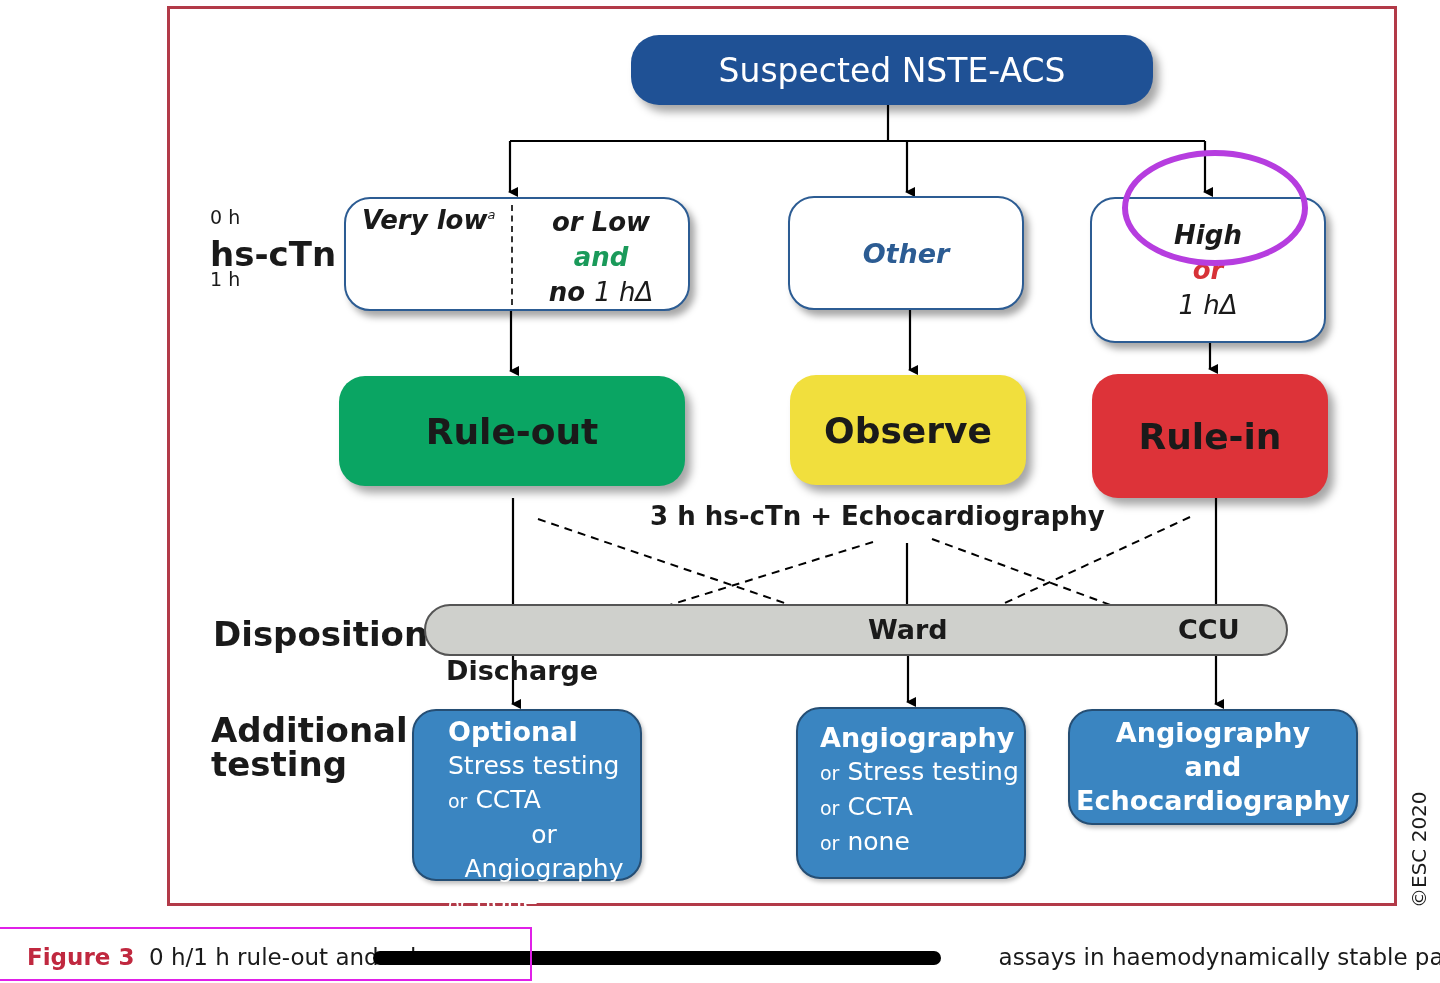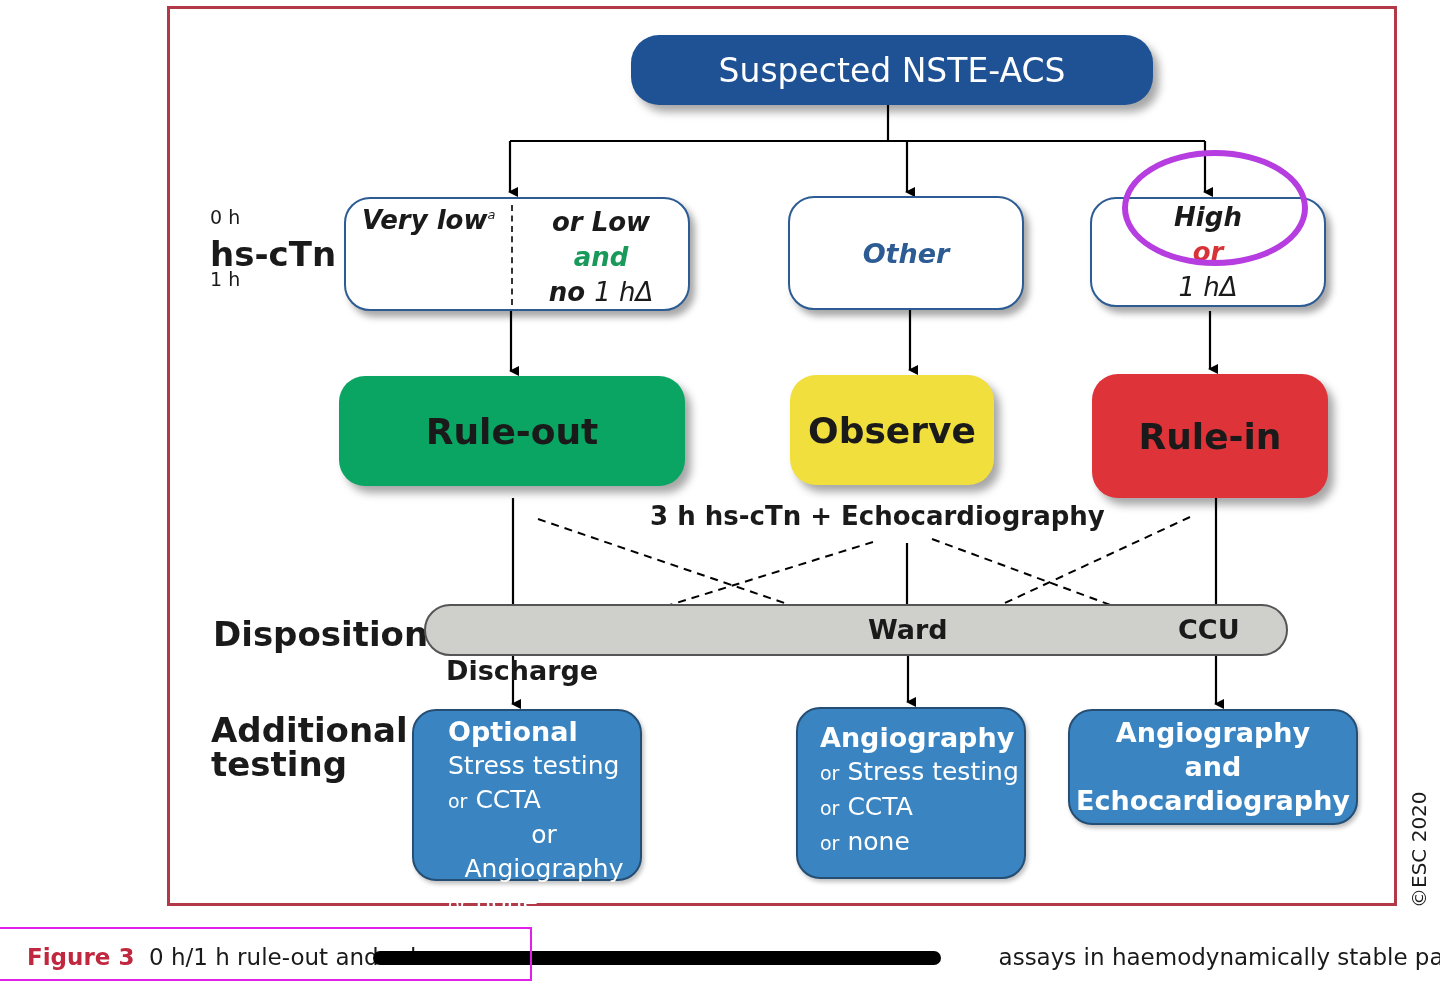--- a/index.html
+++ b/index.html
@@ -7,28 +7,28 @@
   .frame { position: absolute; left: 167px; top: 6px; width: 1230px; height: 900px; border: 3px solid #b23a48; box-sizing: border-box; }
   svg.lines { position: absolute; left: 0; top: 0; width: 1440px; height: 983px; pointer-events: none; }
   .box { position: absolute; box-sizing: border-box; display: flex; flex-direction: column; align-items: center; justify-content: center; text-align: center; }
   .top-box { left: 631px; top: 35px; width: 522px; height: 70px; background: #1f5195; border-radius: 28px; color: #fff; font-size: 33px; box-shadow: 6px 7px 8px rgba(0,0,0,0.35); }
   .crit { background: #fff; border: 2.5px solid #2c5c93; border-radius: 26px; box-shadow: 5px 6px 7px rgba(0,0,0,0.35); font-weight: bold; font-size: 26px; font-style: italic; }
   .crit-left { left: 344px; top: 197px; width: 346px; height: 114px; display: block; }
   .crit-left .left-part { position: absolute; left: 16px; top: 6px; }
   .crit-left .divider { position: absolute; left: 165px; top: 6px; height: 100px; border-left: 2px dashed #333; }
   .crit-left .right-part { position: absolute; left: 180px; top: 6px; width: 150px; text-align: center; line-height: 35px; }
   .crit-other { left: 788px; top: 196px; width: 236px; height: 114px; color: #2c5c93; font-size: 27px; }
-  .crit-high { left: 1090px; top: 197px; width: 236px; height: 110px; line-height: 35px; }
+  .crit-high { left: 1090px; top: 197px; width: 236px; height: 146px; line-height: 35px; border-radius: 25px; }
   .sup { font-size: 13px; vertical-align: super; font-weight: normal; }
   .green-t { color: #1a9a5a; }
   .red-t { color: #d73237; }
   .normal { font-weight: normal; }
   .act { border-radius: 26px; box-shadow: 6px 7px 8px rgba(0,0,0,0.35); font-weight: bold; font-size: 36px; color: #1a1a1a; }
   .act-out { left: 339px; top: 376px; width: 346px; height: 110px; background: #0aa563; }
-  .act-obs { left: 790px; top: 375px; width: 204px; height: 110px; background: #f1df3d; }
+  .act-obs { left: 790px; top: 375px; width: 236px; height: 110px; background: #f1df3d; }
   .act-in { left: 1092px; top: 374px; width: 236px; height: 124px; background: #dd3339; }
   .dispo-bar { position: absolute; left: 424px; top: 604px; width: 864px; height: 52px; background: #cfd0cc; border: 2px solid #555; border-radius: 26px; box-sizing: border-box; }
   .dispo-label { position: absolute; top: 614px; font-weight: bold; font-size: 27px; }
   .side-label { position: absolute; font-weight: bold; font-size: 34px; color: #1a1a1a; }
   .side-small { position: absolute; font-size: 19px; color: #1a1a1a; }
   .mid-label { position: absolute; left: 650px; top: 501px; font-weight: bold; font-size: 26px; }
   .test { background: #3a85c1; border: 2px solid #254e74; border-radius: 24px; color: #fff; box-shadow: 2px 3px 4px rgba(0,0,0,0.25); }
   .test-1 { left: 412px; top: 709px; width: 230px; height: 172px; align-items: flex-start; padding-left: 34px; font-size: 25px; line-height: 34px; justify-content: flex-start; padding-top: 4px; }
   .test-2 { left: 796px; top: 707px; width: 230px; height: 172px; align-items: flex-start; padding-left: 22px; font-size: 25px; line-height: 34px; justify-content: flex-start; padding-top: 12px; }
   .test-3 { left: 1068px; top: 709px; width: 290px; height: 116px; font-size: 27px; font-weight: bold; line-height: 34px; }

